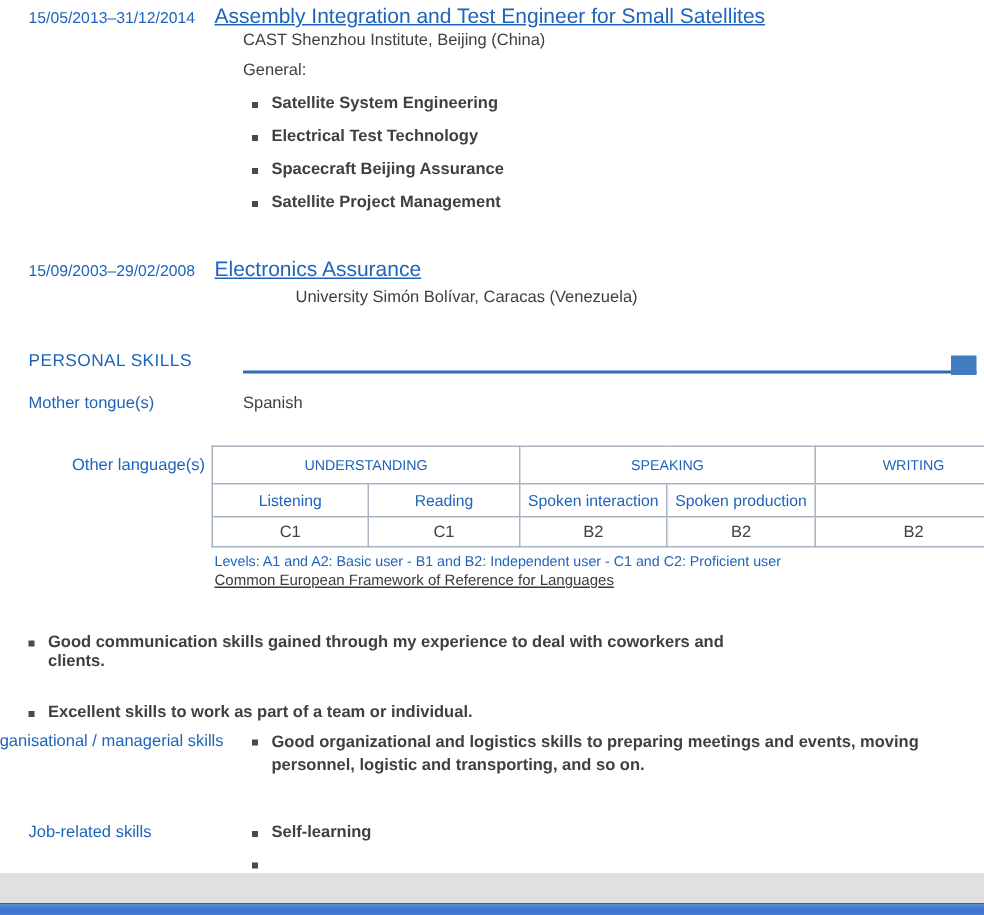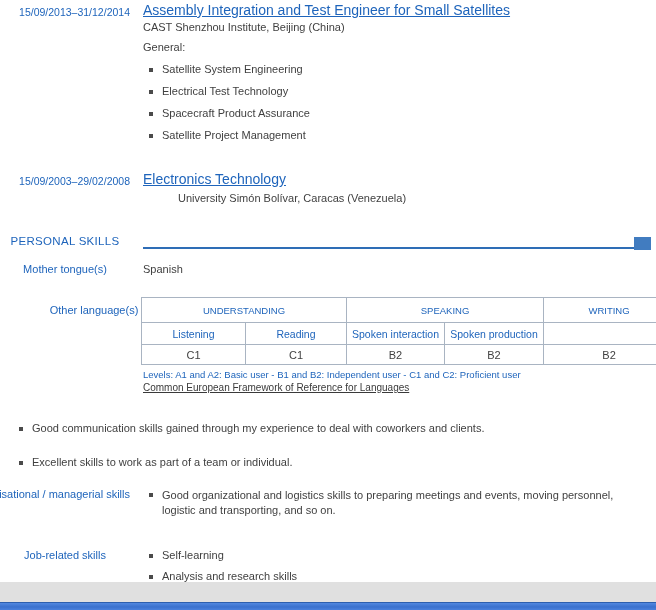--- a/index.html
+++ b/index.html
@@ -8,43 +8,43 @@
     background:#e0e0e0;
     font-family:"Liberation Sans","DejaVu Sans",sans-serif;
     -webkit-font-smoothing:antialiased;
   }
   .page{
     position:absolute;top:0;left:0;width:656px;height:582px;
     background:#ffffff;overflow:hidden;
   }
   .row{position:absolute;left:0;width:656px;display:flex;align-items:flex-start;}
   .lbl{
-    width:130px;flex:none;text-align:center;
-    color:#1e64bb;font-size:11px;line-height:13px;
+    width:130px;flex:none;text-align:left;
+    color:#1e64bb;font-size:11px;line-height:13px;margin-left:19px;
   }
   .lbl-rel{position:relative;height:13px;}
   .lbl-overflow{position:absolute;right:0;top:0;white-space:nowrap;}
   .date{
     width:130px;flex:none;text-align:right;
     color:#1e64bb;font-size:10.5px;line-height:12px;padding-top:2.5px;
   }
   .ct{margin-left:13px;flex:1;font-size:11px;line-height:13px;color:#3f3f3f;}
   .title{margin-left:13px;flex:1;font-size:14px;line-height:15px;color:#1e64bb;text-decoration:underline;}
   .section-heading{font-size:11.5px;letter-spacing:0.3px;}
   .rule{flex:1;margin-left:13px;position:relative;height:14px;}
   .rule-line{position:absolute;left:0;right:5px;bottom:0;height:2px;background:#2e6db6;}
   .rule-sq{position:absolute;right:5px;bottom:-1px;width:17px;height:13px;background:#417cc0;}
   .bullet-row{display:flex;align-items:flex-start;}
   .bullet-row + .bullet-row{margin-top:21px;}
   .jb .bullet-row + .bullet-row{margin-top:8px;}
   .bullet-marker{
     flex:none;width:4px;height:4px;background:#4a4a4a;
     margin:4.5px 9px 0 6px;
   }
-  .bullet-text{max-width:485px;}
+  .bullet-text{max-width:485px;font-weight:bold;}
   .lang-table{
     position:absolute;left:141px;top:297px;width:533px;
     border-collapse:collapse;table-layout:fixed;
   }
   .lang-table td{
     border:1px solid #a9b4c2;text-align:center;vertical-align:middle;
     padding:0;overflow:hidden;
   }
   .lt-r1 td{height:24px;font-size:9.5px;color:#1e64bb;}
   .lt-r2 td{height:21px;font-size:10.5px;color:#1e64bb;}
@@ -85,21 +85,21 @@
   .r-org{top:488px;}
   .r-org .ct{line-height:15px;}
   .r-job{top:549px;}
 </style>
 </head>
 <body>
 
 <div class="page">
 
   <div class="row r-work-head">
-    <div class="date">15/09/2013–31/12/2014</div>
+    <div class="date">15/05/2013–31/12/2014</div>
     <div class="title">Assembly Integration and Test Engineer for Small Satellites</div>
   </div>
   <div class="row r-work-org">
     <div class="lbl"></div>
     <div class="ct">CAST Shenzhou Institute, Beijing (China)</div>
   </div>
   <div class="row r-work-general">
     <div class="lbl"></div>
     <div class="ct">General:</div>
   </div>
@@ -119,37 +119,37 @@
       <span class="bullet-marker"></span>
       <span class="bullet-text">Electrical Test Technology</span>
     </div>
       </div>
   </div>
   <div class="row r-wb3">
     <div class="lbl"></div>
     <div class="ct">
         <div class="bullet-row">
       <span class="bullet-marker"></span>
-      <span class="bullet-text">Spacecraft Product Assurance</span>
+      <span class="bullet-text">Spacecraft Beijing Assurance</span>
     </div>
       </div>
   </div>
   <div class="row r-wb4">
     <div class="lbl"></div>
     <div class="ct">
         <div class="bullet-row">
       <span class="bullet-marker"></span>
       <span class="bullet-text">Satellite Project Management</span>
     </div>
       </div>
   </div>
 
   <div class="row r-edu-head">
     <div class="date">15/09/2003–29/02/2008</div>
-    <div class="title">Electronics Technology</div>
+    <div class="title">Electronics Assurance</div>
   </div>
   <div class="row r-edu-org">
     <div class="lbl"></div>
     <div class="ct">University Simón Bolívar, Caracas (Venezuela)</div>
   </div>
 
   <div class="row r-ps-head">
     <div class="lbl section-heading">PERSONAL SKILLS</div>
     <div class="rule">
       <div class="rule-line"></div>
@@ -226,21 +226,20 @@
 
   <div class="row r-job jb">
     <div class="lbl">Job-related skills</div>
     <div class="ct">
       <div class="bullet-row">
         <span class="bullet-marker"></span>
         <span class="bullet-text">Self-learning</span>
       </div>
       <div class="bullet-row">
         <span class="bullet-marker"></span>
-        <span class="bullet-text">Analysis and research skills</span>
       </div>
     </div>
   </div>
 
 </div>
 
 <div class="gray-band"></div>
 <div class="blue-bar"></div>
 
 </body></html>

